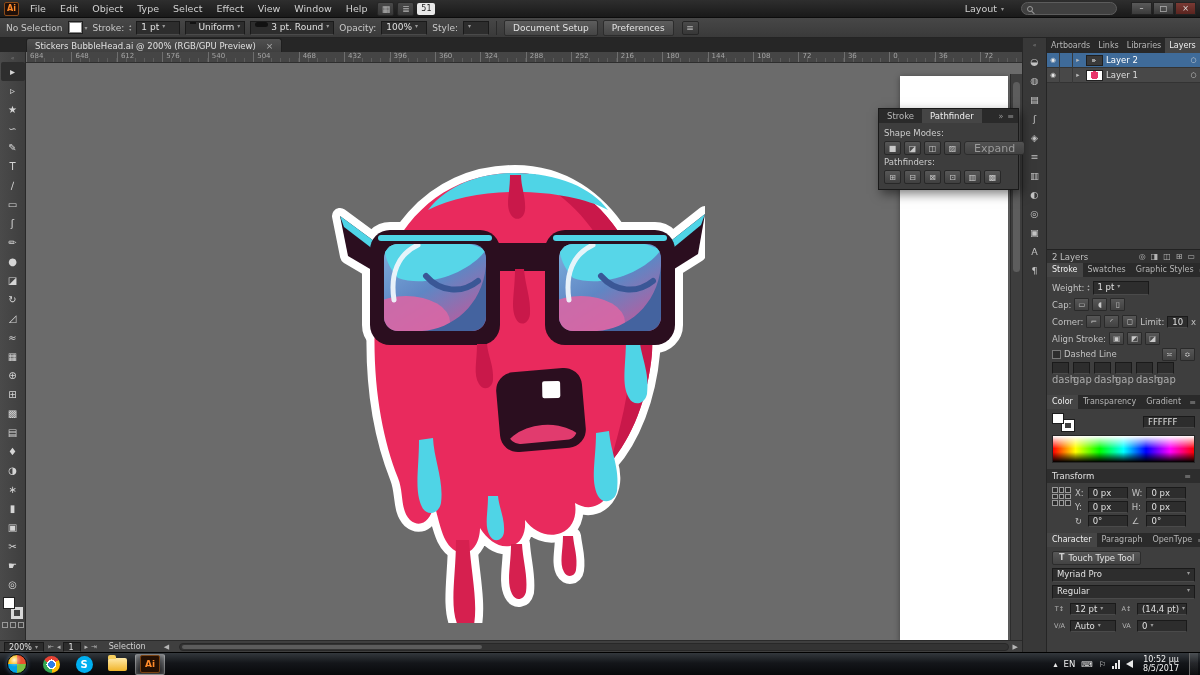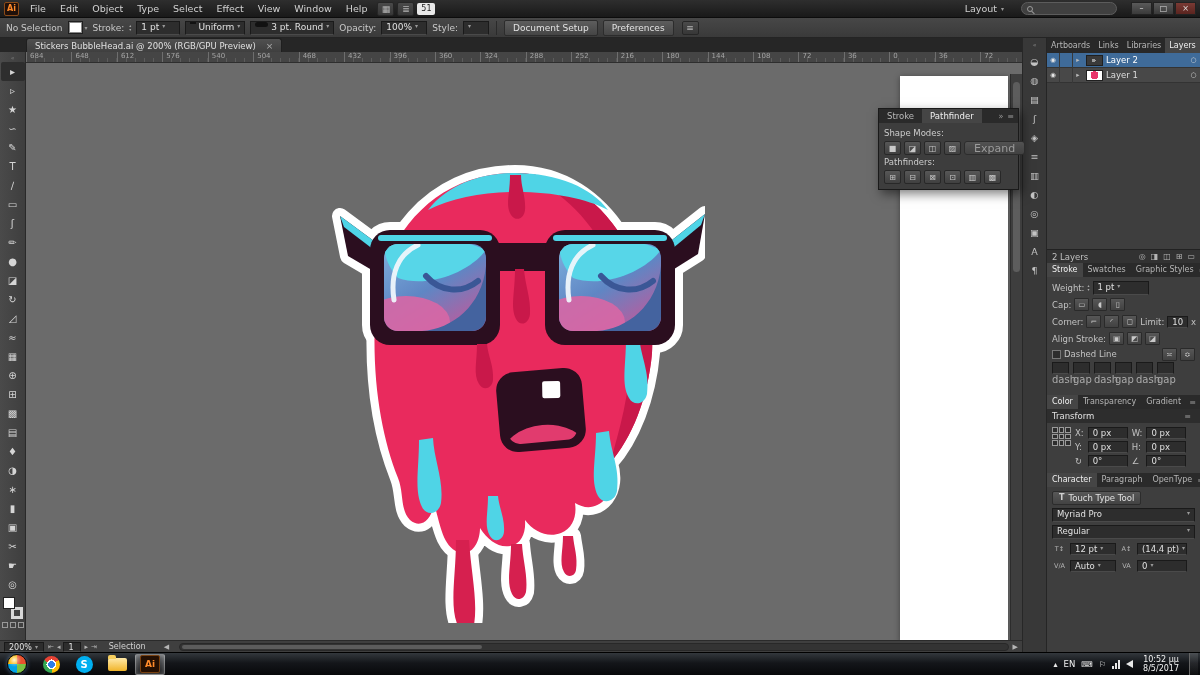--- a/index.html
+++ b/index.html
@@ -582,20 +582,31 @@
     </div>
 
     <div class="panel-tabs">
       <div class="ptabs">
           <span class="ptab selected">Color</span>
           <span class="ptab">Transparency</span>
           <span class="ptab">Gradient</span>
         </div>
       <span class="pt-menu">≡</span>
     </div>
+    <div class="sec-body" style="height:60px">
+      <div class="fr" style="height:22px">
+        <span class="cp-minis">
+          <span class="cp-stroke"></span>
+          <span class="cp-fill"></span>
+        </span>
+        <span style="flex:1"></span>
+        <span class="inp" style="width:52px;height:12px">FFFFFF</span>
+      </div>
+      <div class="spectrum"></div>
+    </div>
 
     <div class="tf-header">
       <span>Transform</span>
       <span class="pt-menu">≡</span>
     </div>
     <div class="sec-body" style="height:50px;display:flex;align-items:flex-start;padding-top:4px">
       <span class="locator">
         <span></span>
           <span></span>
           <span></span>

